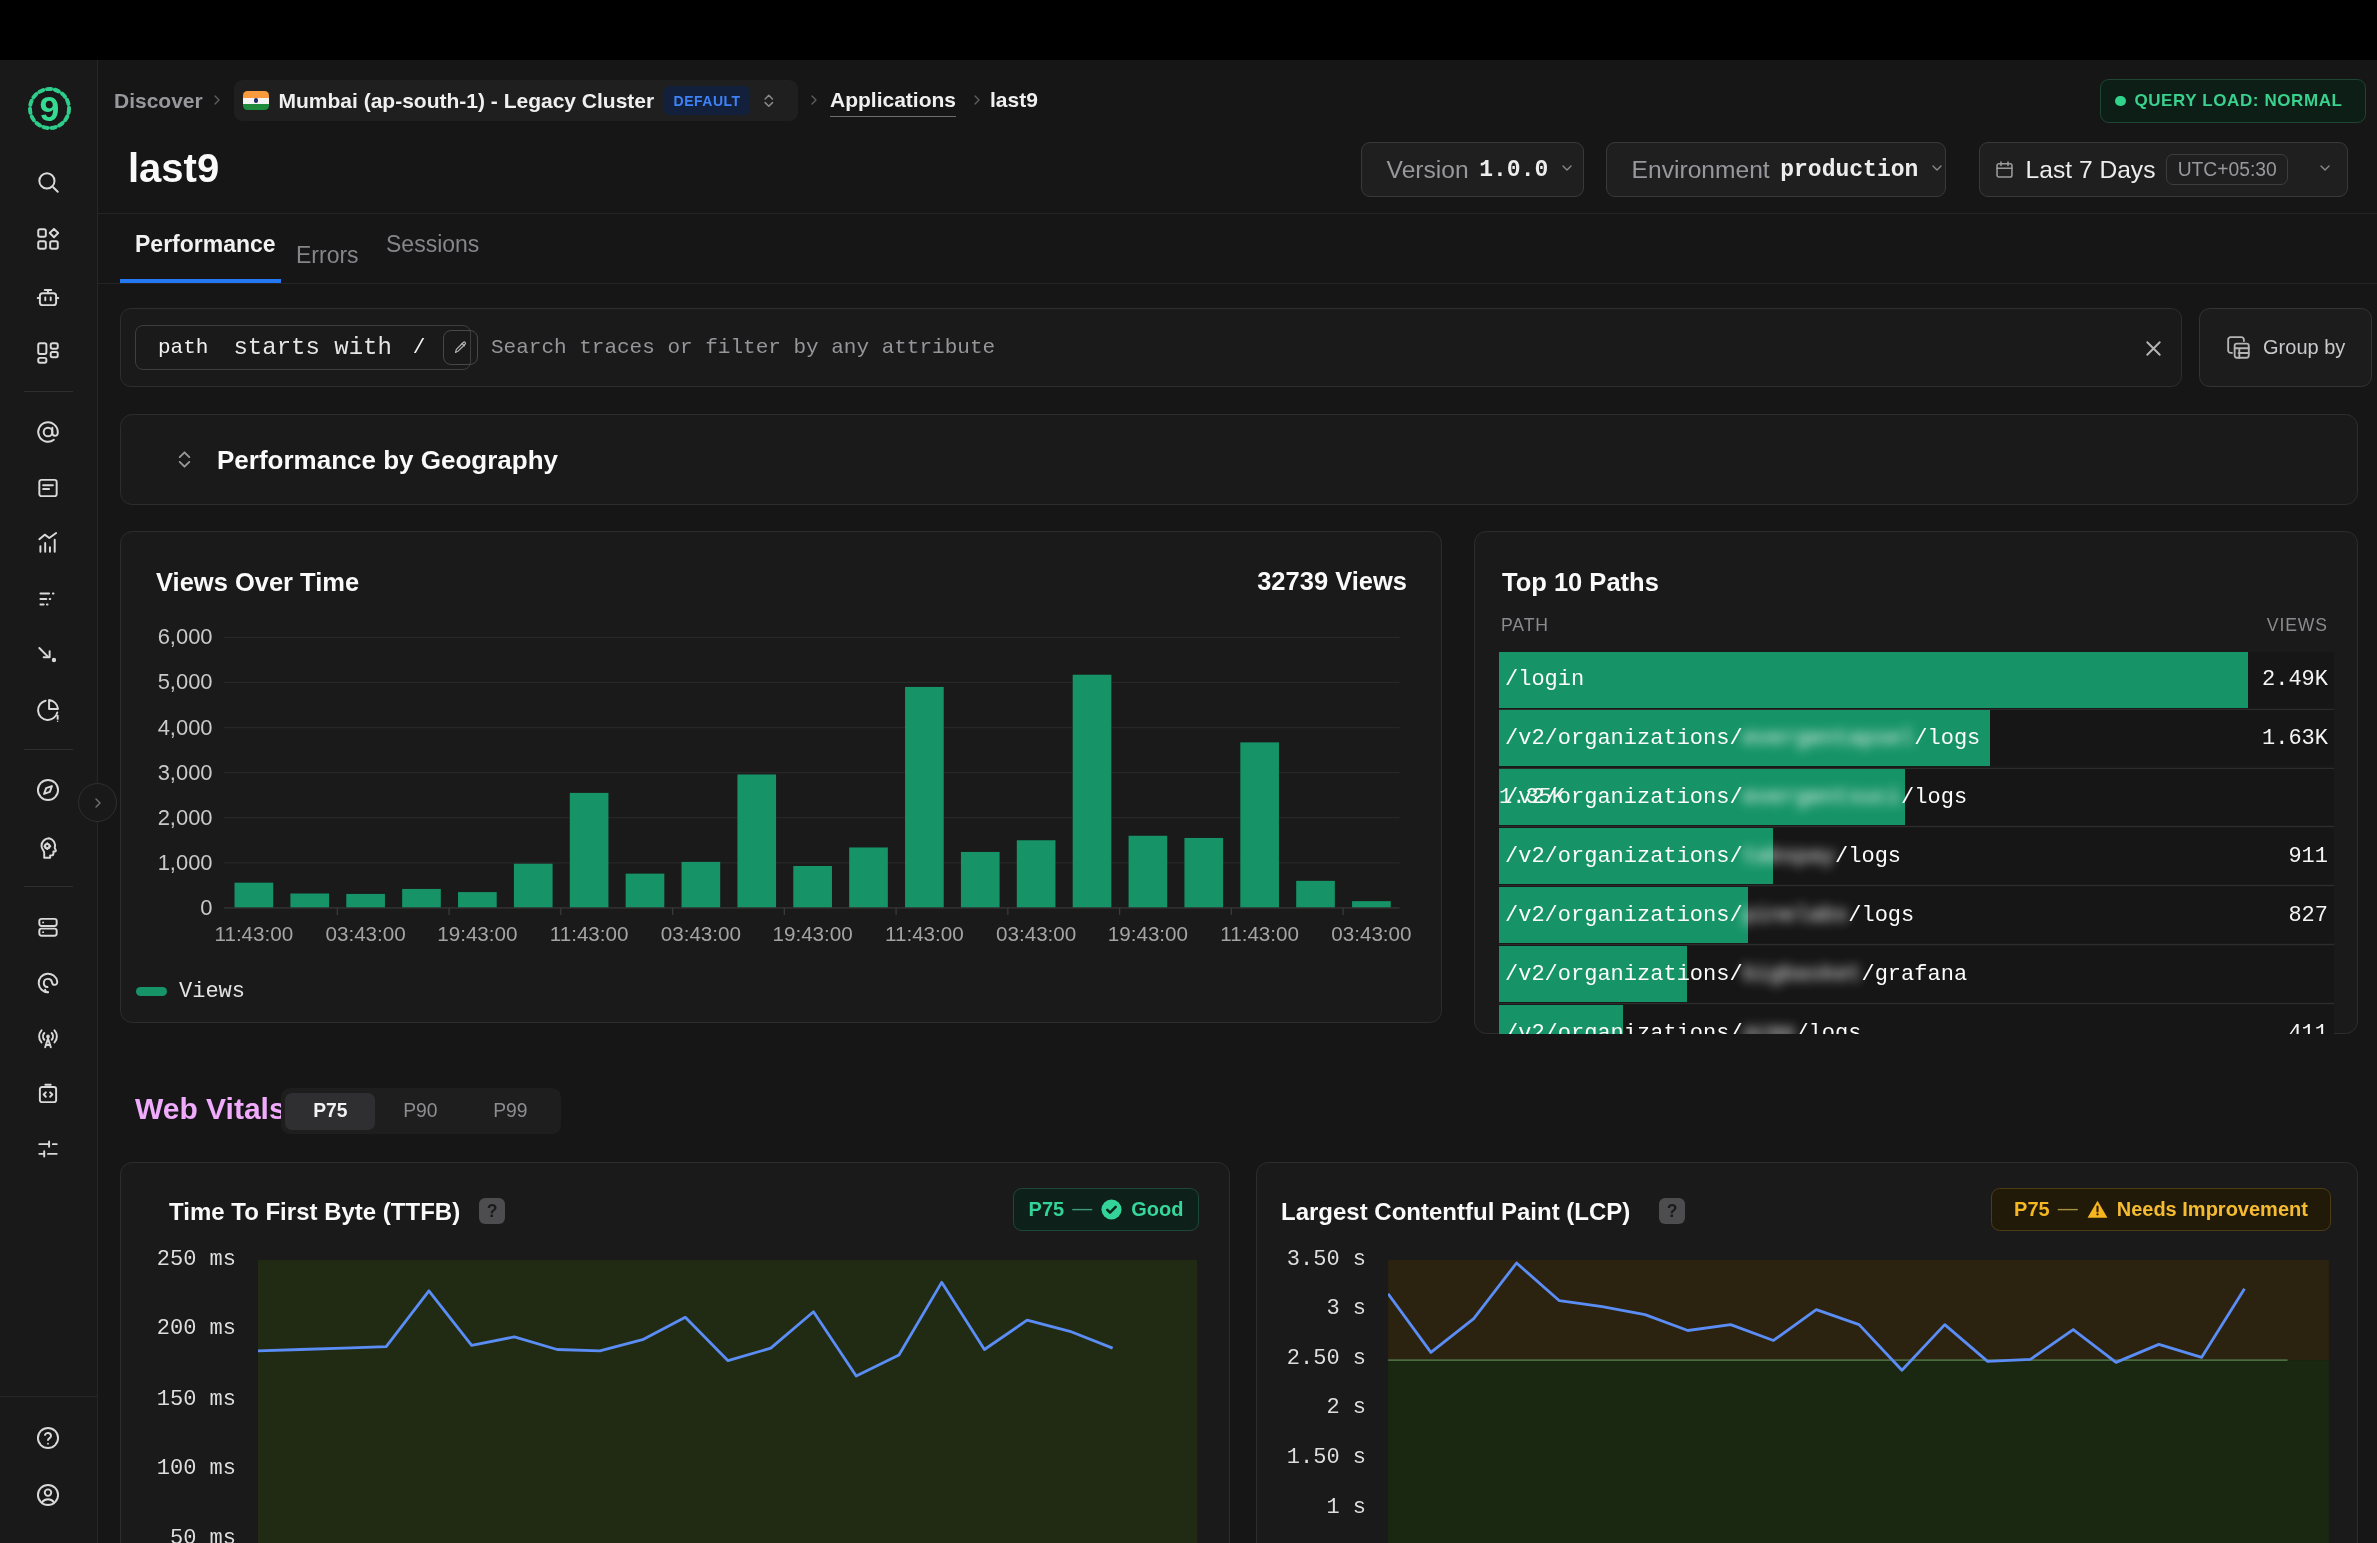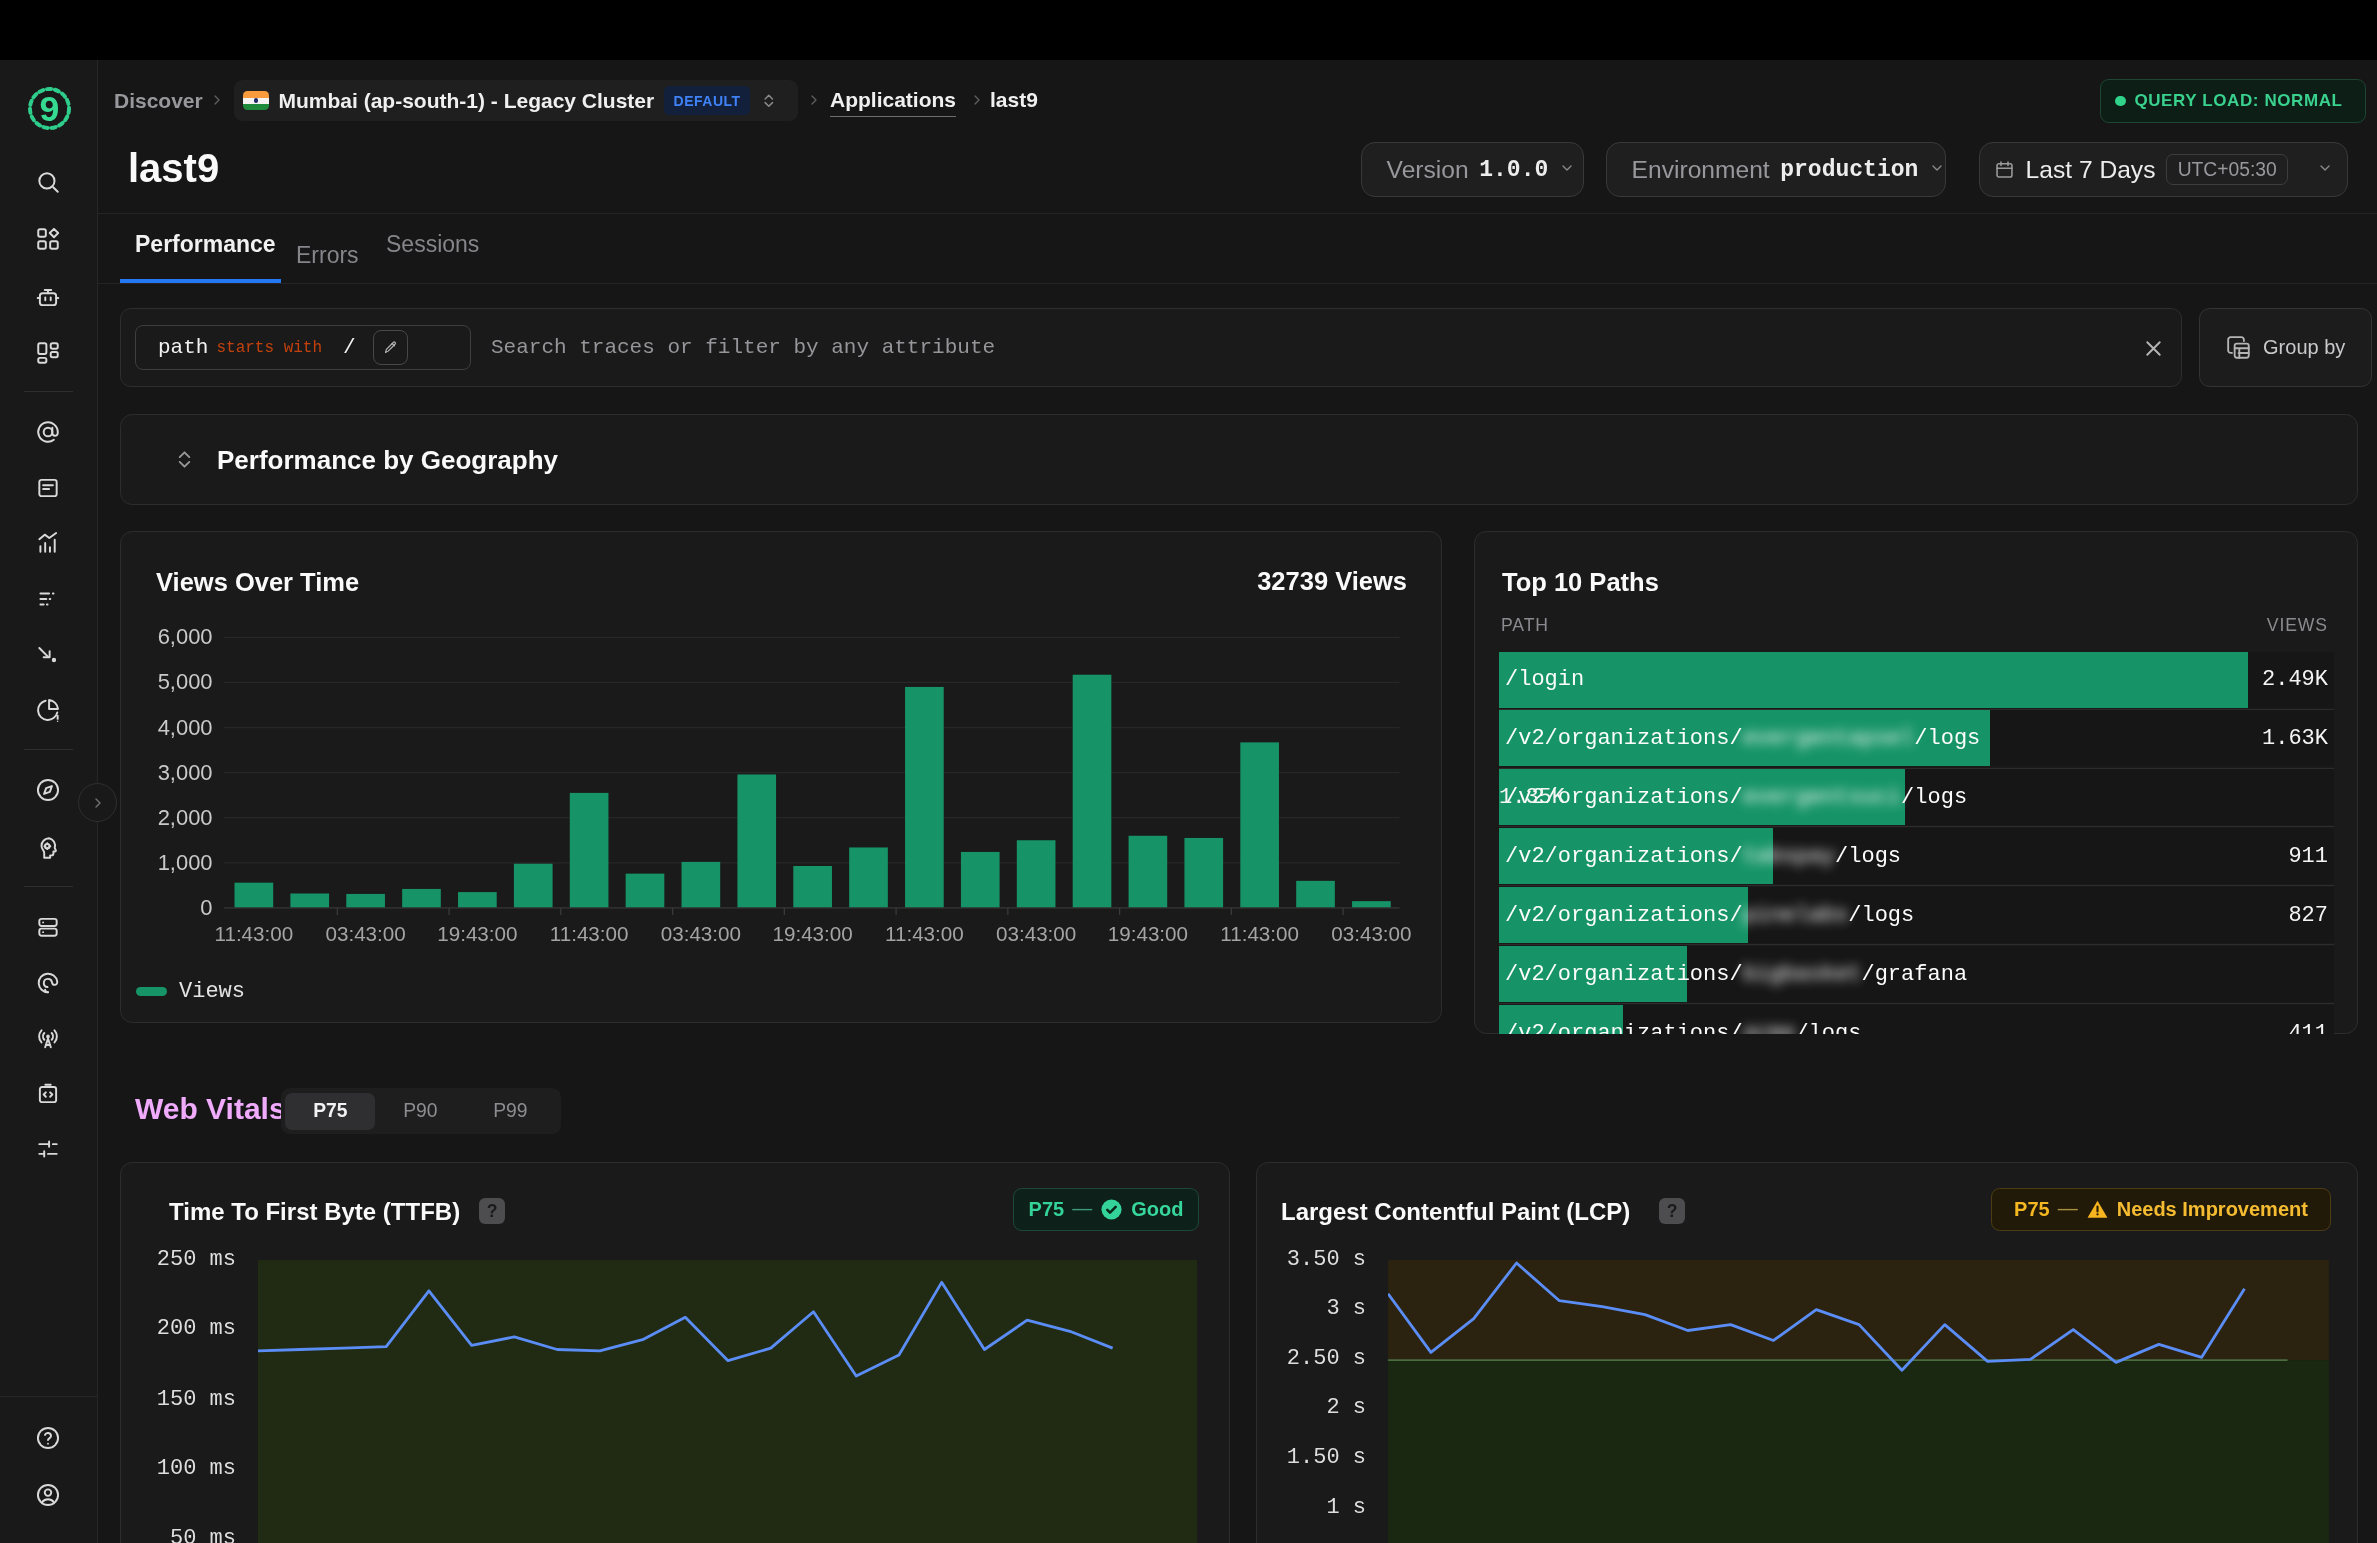--- a/index.html
+++ b/index.html
@@ -2,21 +2,21 @@
 <html style="font-size:14px"><head><meta charset="utf-8"><title>last9</title>
 <style>
   * { margin:0; padding:0; }
   html,body { width:2377px; height:1544px; background:#000; overflow:hidden; }
   body { font-family:"Liberation Sans", sans-serif; -webkit-font-smoothing:antialiased; }
   .mono { font-family:"Liberation Mono", monospace; }
   #app { position:relative; width:2377px; height:1544px; background:#000; }
   .shell { position:absolute; left:0; top:60px; width:2377px; height:1484px; background:#161617; }
   .sidebar { position:absolute; left:0; top:60px; width:97px; height:1484px; background:#191919; border-right:1.3px solid #262626; z-index:4; }
   .card { position:absolute; background:#1a1a1b; border:1.3px solid #2d2d2f; border-radius:12.3px; box-sizing:border-box; }
-  .selbox { position:absolute; top:142px; height:55px; border-radius:14px; background:#1f1f20; border:1.3px solid #39393b;
+  .selbox { position:absolute; top:142px; height:55px; border-radius:9px; background:#1f1f20; border:1.3px solid #39393b;
              box-sizing:border-box; display:flex; align-items:center; padding:0 14px; gap:10.6px; }
   .sellab { font-size:24.6px; color:#98989c; white-space:nowrap; }
   .selval { font-family:"Liberation Mono", monospace; font-size:23px; font-weight:700; color:#ededee; white-space:nowrap; }
   .helpbox { position:absolute; width:26px; height:26px; border-radius:6.2px; background:#4d4d4f; color:#1a1a1a;
               font-size:17.6px; font-weight:700; display:flex; align-items:center; justify-content:center; }
 </style></head>
 <body>
 <div id="app">
   <div class="shell"></div>
   <div class="sidebar">
@@ -191,21 +191,21 @@
 <div style="position:absolute;left:97px;top:213px;right:0;height:0.9px;background:#242426"></div>
 <div style="position:absolute;left:135px;top:231px;font-size:23px;font-weight:600;color:#f2f2f2">Performance</div>
 <div style="position:absolute;left:296px;top:242px;font-size:23px;font-weight:500;color:#85858a">Errors</div>
 <div style="position:absolute;left:386px;top:231px;font-size:23px;font-weight:500;color:#85858a">Sessions</div>
 <div style="position:absolute;left:120px;top:279px;width:161px;height:4.4px;background:#2478f4"></div>
 <div style="position:absolute;left:97px;top:283px;right:0;height:0.9px;background:#242426"></div>
 
 <div style="position:absolute;left:120px;top:308px;width:2062px;height:79px;border-radius:10.6px;background:#1a1a1b;border:1.3px solid #2e2e30;box-sizing:border-box"></div>
 <div style="position:absolute;left:135px;top:325px;width:336px;height:45px;border-radius:8px;border:1.3px solid #3e3e40;box-sizing:border-box;display:flex;align-items:center;padding:0 22px;gap:0;white-space:nowrap">
   <span class="mono" style="font-size:21px;color:#f2f2f2">path</span>
-  <span class="mono" style="font-size:16px;color:#c2410c;margin-left:8px">starts with</span>
+  <span class="mono" style="font-size:24px;color:#e5e5e5;margin-left:25px">starts with</span>
   <span class="mono" style="font-size:21px;color:#f2f2f2;margin-left:21px">/</span>
   <span style="margin-left:17.6px;flex:none;width:33px;height:33px;border-radius:8px;border:1.3px solid #474749;display:flex;align-items:center;justify-content:center">
         <svg width="15" height="15" viewBox="0 0 24 24" fill="none" stroke="#b9b9b9" stroke-width="1.8" stroke-linecap="round" stroke-linejoin="round" style="">
           <path d="M14.5 5.6l3.9 3.9"></path>
           <path d="M4 20l1.4-5L16.8 3.6a2 2 0 0 1 2.8 2.8L8.2 17.8 4 20z"></path>
         </svg>
       </span>
 </div>
 <div class="mono" style="position:absolute;left:491px;top:336px;font-size:21px;color:#96969a">Search traces or filter by any attribute</div>
 <div style="position:absolute;left:2142px;top:337px"><svg width="23" height="23" viewBox="0 0 24 24" fill="none" stroke="#b5b5b5" stroke-width="2" stroke-linecap="round" stroke-linejoin="round" style="">

